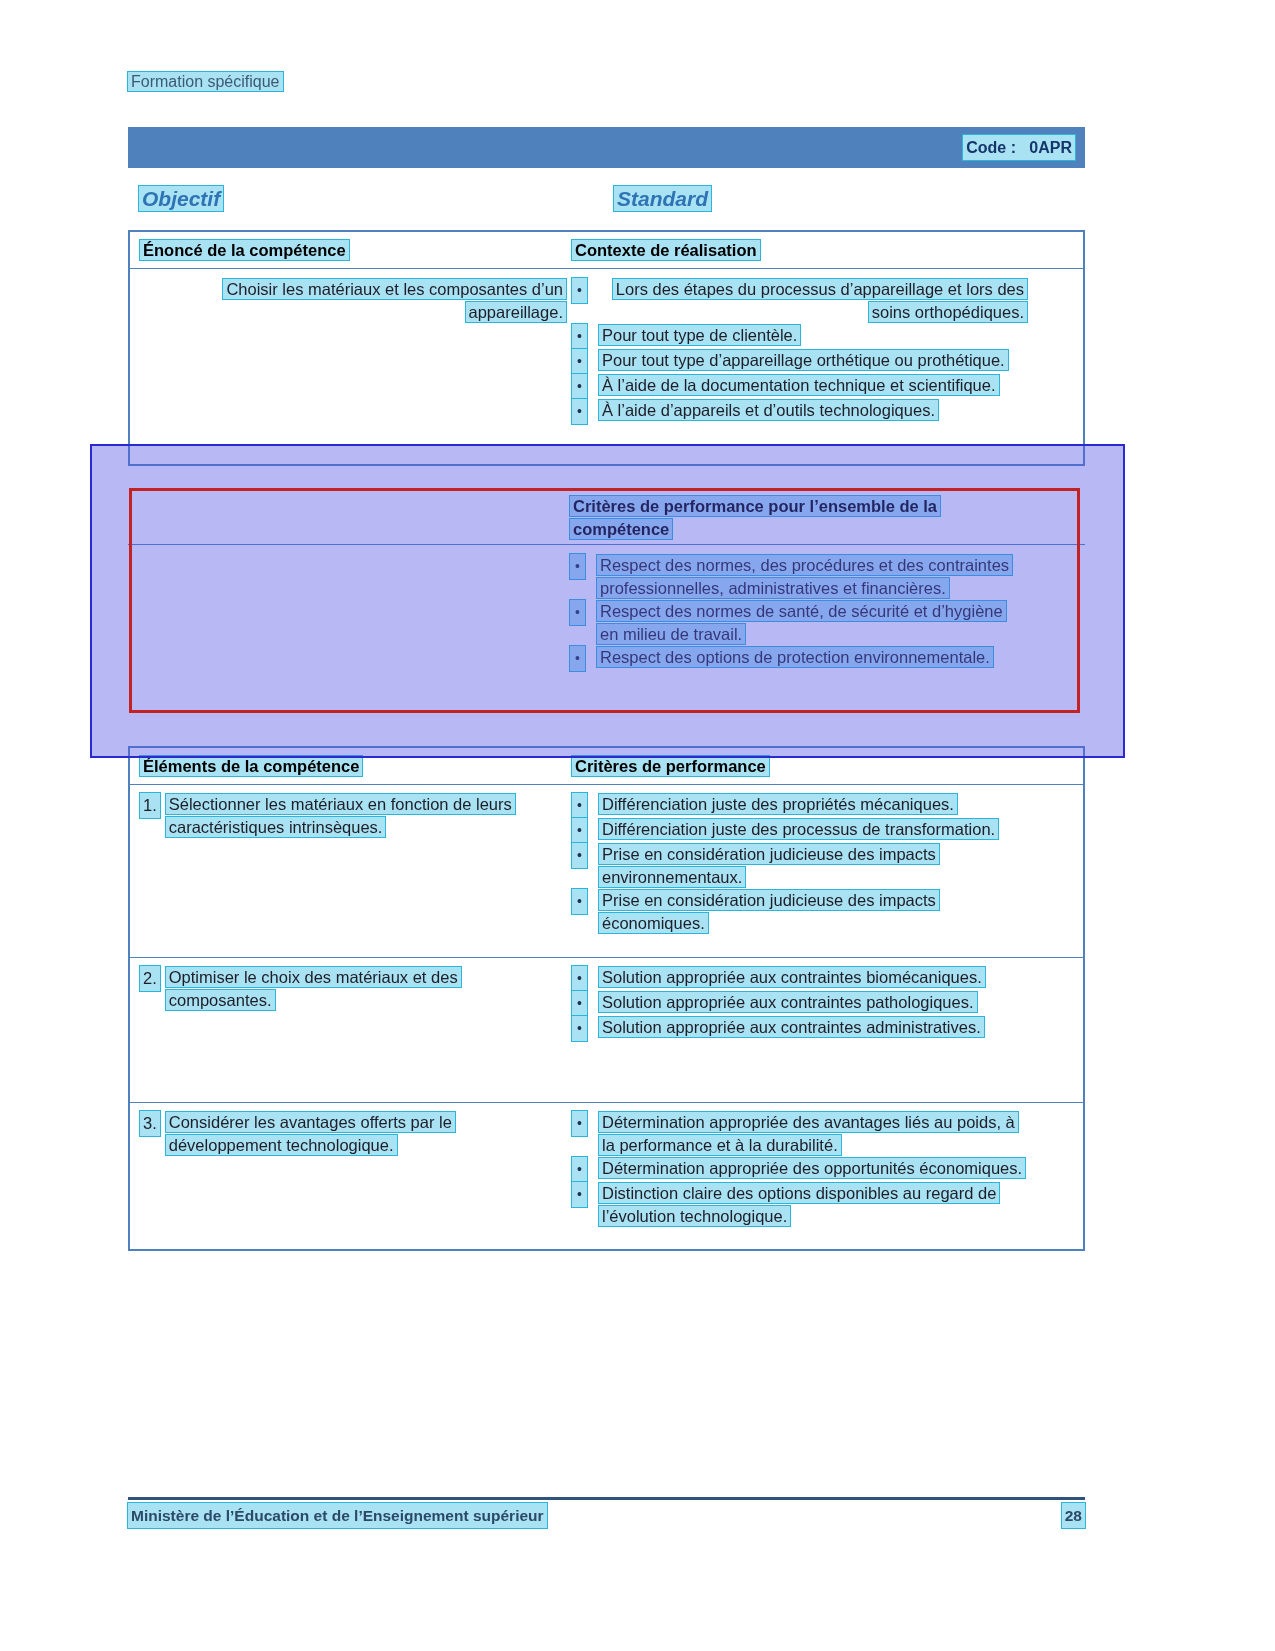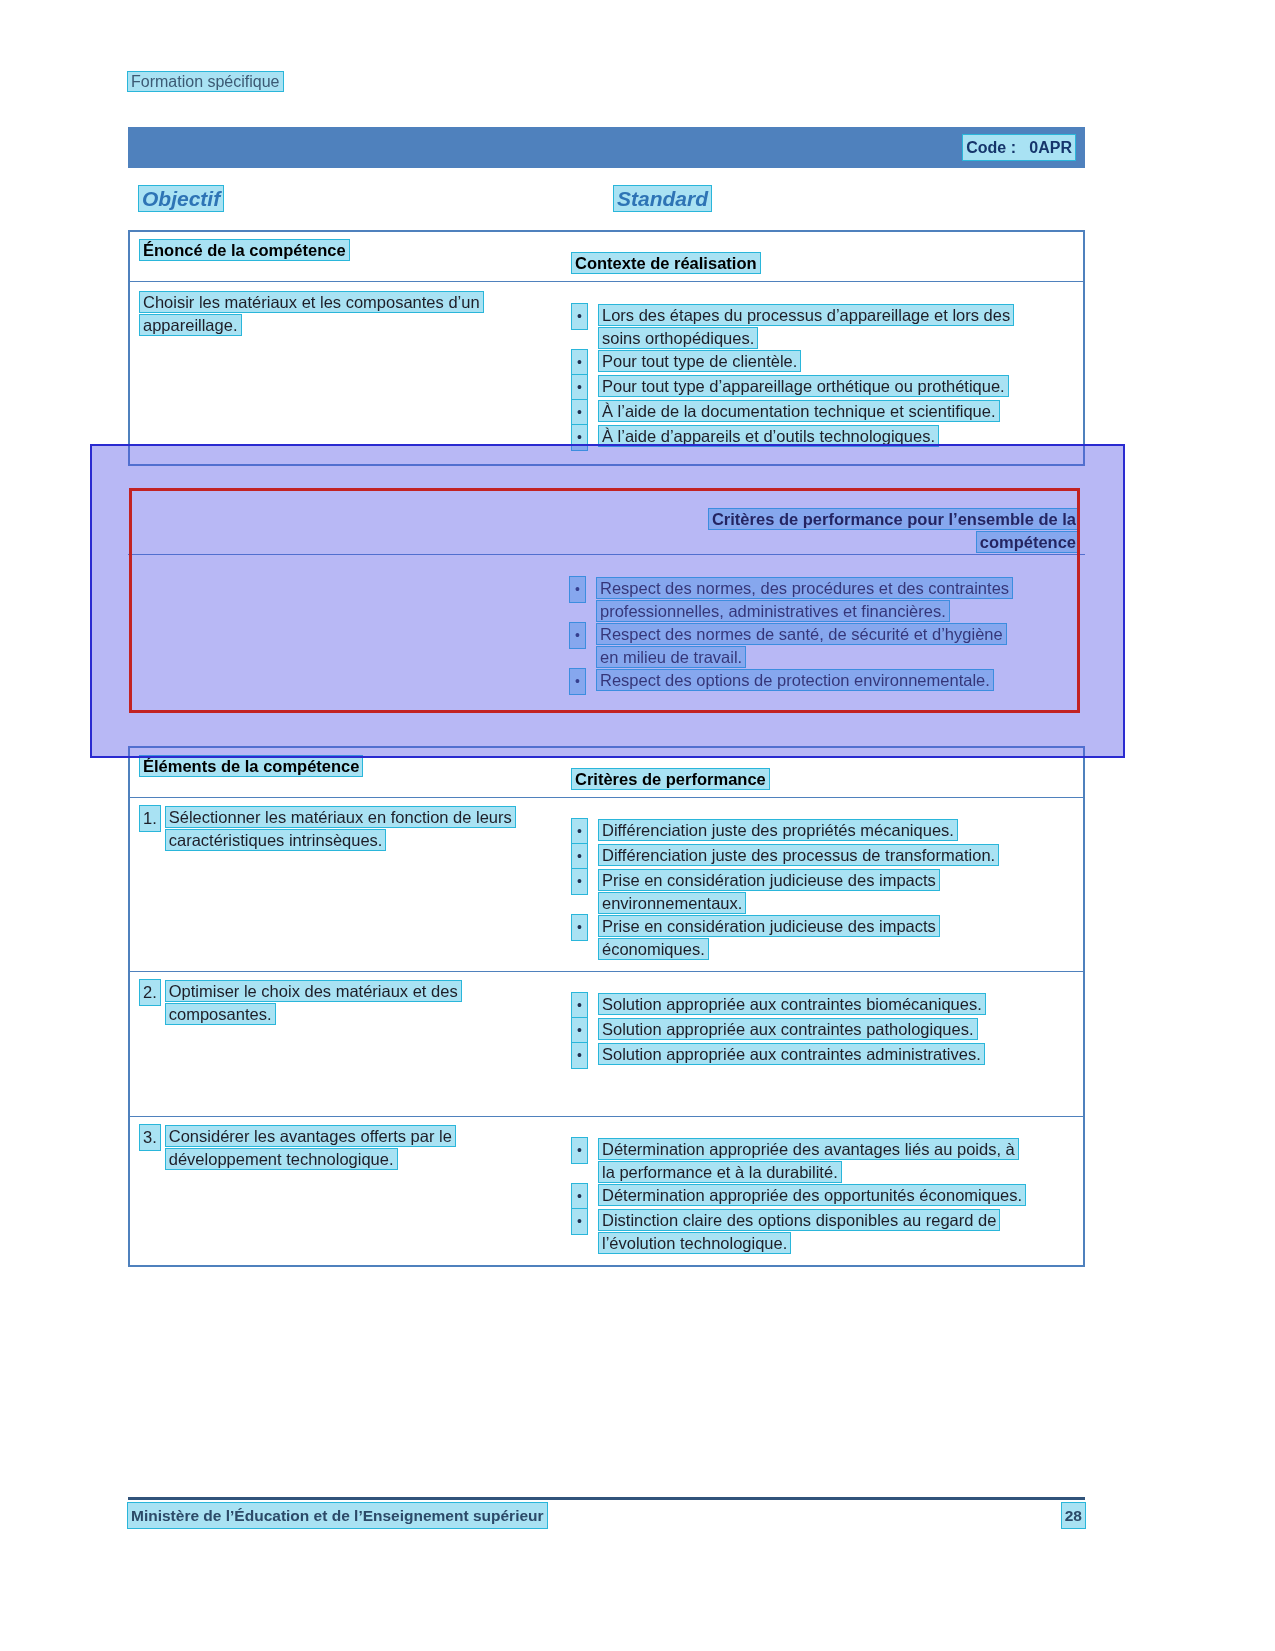--- a/index.html
+++ b/index.html
@@ -46,24 +46,24 @@
   .tbl {
     position:absolute; left:128px; width:957px;
     border:2px solid var(--table-border, #4f81bd);
     background:transparent;
   }
   .tbl1 { top:230px; min-height:236px; }
   .tbl2 { top:746px; }
 
   .trow { display:flex; align-items:flex-start; }
   .c1 { width:442px; padding:0 6px 0 10px; }
-  .c2 { flex:1; padding:0 6px 0 0;margin-top:13px; }
+  .c2 { flex:1; padding:0 6px 0 0; }
 
   .headrow { padding:7px 0 6px 0; border-bottom:1px solid var(--table-border, #4f81bd); }
-  .bodyrow { padding:9px 6px 8px 0; }
+  .bodyrow { padding:9px 6px 8px 0;text-align:right; }
   .t2row  { padding:8px 0 10px 0; border-bottom:1px solid var(--table-border, #4f81bd); }
   .t2row.last { border-bottom:none; }
   .t2row.r1 { min-height:173px; }
   .t2row.r2 { min-height:145px; }
   .t2row.r3 { min-height:146px; }
 
   .txtwrap { max-width:450px; }
 
   ul.blist { list-style:none; }
   ul.blist li { display:flex; align-items:flex-start; }
@@ -73,21 +73,21 @@
   }
   .bullet::before { content:"\2022"; }
   .btxt { max-width:428px; }
 
   .numrow { display:flex; align-items:flex-start; }
   .num { flex:0 0 auto; margin-right:6px; font-size:16.5px; }
   .eltxt { max-width:420px; }
 
   
   .crit-section { position:absolute; left:128px; top:487px; width:957px; }
-  .crit-section .row1 { min-height:58px; padding-top:8px; border-bottom:1px solid var(--table-border, #4f81bd);text-align:right; }
+  .crit-section .row1 { min-height:58px; padding-top:8px; border-bottom:1px solid var(--table-border, #4f81bd); }
   .crit-section .row2 { padding-top:9px; }
   .crit-head { max-width:440px; display:inline-block; }
 
   
   .overlay {
     position:absolute; left:90px; top:444px; width:1035px; height:314px;
     background: var(--overlay-fill, rgba(85,85,230,0.42));
     border:2px solid var(--overlay-border, #2a2ad0);
     z-index:5; pointer-events:none;
   }

